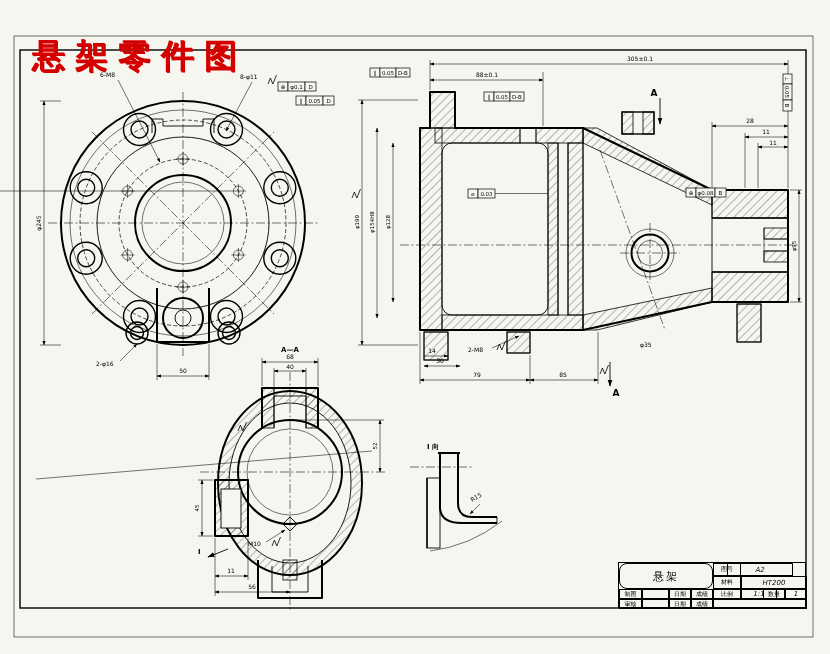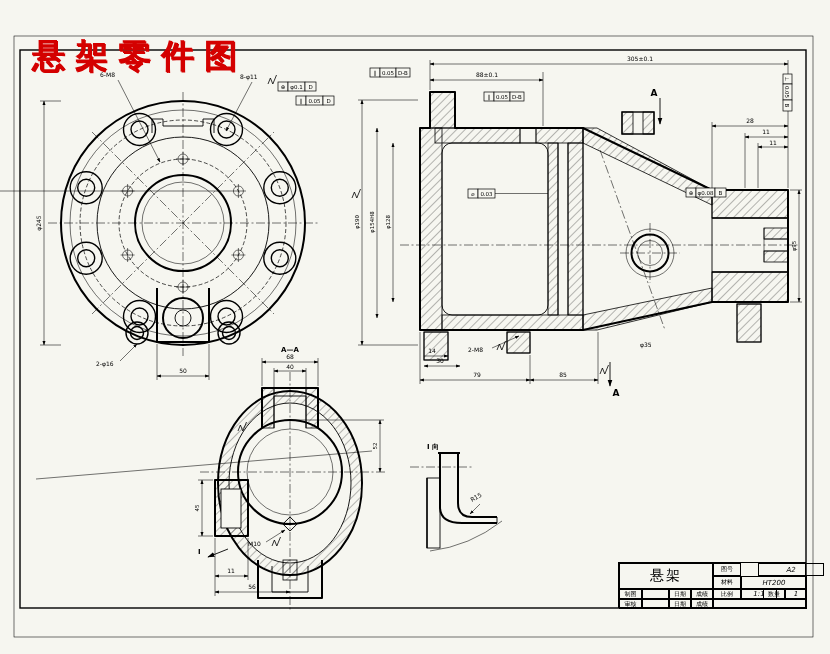--- a/index.html
+++ b/index.html
@@ -17,21 +17,21 @@
   .t{stroke:#000;stroke-width:.55;fill:none;}
   .cl{stroke:#000;stroke-width:.55;fill:none;stroke-dasharray:9 2.5 2 2.5;}
   .dash{stroke:#000;stroke-width:.7;fill:none;stroke-dasharray:4 2.2;}
   .hat{fill:url(#h);stroke:#000;stroke-width:.8;}
   .wh{fill:#f6f6f0;}
   .gcell{fill:#f6f6f0;stroke:#000;stroke-width:.7;}
   
   .tb{position:absolute;left:618px;top:562px;width:188px;height:46px;border:1.5px solid #000;box-sizing:border-box;background:#f6f6f0;}
   .tb-cell{position:absolute;border:.5px solid #000;box-sizing:border-box;display:flex;align-items:center;justify-content:center;font-size:6px;overflow:hidden;white-space:nowrap;}
   .tb-val{font-style:italic;font-size:7px;}
-  .tb-name{font-size:14px;letter-spacing:2px;}
+  .tb-name{font-size:11px;letter-spacing:2px;border-radius:8px;}
 </style>
 </head>
 <body>
 
 <div id="stage">
 
 <div class="red-title">悬架零件图</div>
 
 <svg width="830" height="654" viewBox="0 0 830 654">
 <defs>
@@ -416,21 +416,21 @@
   <path d="M430,551 Q470,546 502,521" class="t"></path>
   <line x1="470" y1="514" x2="480" y2="504" class="t" marker-start="url(#arr)"></line>
   <text class="d" x="472" y="502" transform="rotate(-30 472 502)">R15</text>
 </g>
 </svg>
 
 
 <div class="tb">
   <div class="tb-cell tb-name" style="left:0;top:0;width:94px;height:26px;">悬架</div>
   <div class="tb-cell" style="left:94px;top:0;width:28px;height:13px;">图号</div>
-  <div class="tb-cell tb-val" style="left:139px;top:0;width:66px;height:13px;text-align:right;">A2</div>
+  <div class="tb-cell tb-val" style="left:108px;top:0;width:66px;height:13px;text-align:right;">A2</div>
   <div class="tb-cell" style="left:94px;top:13px;width:28px;height:13px;">材料</div>
   <div class="tb-cell tb-val" style="left:122px;top:13px;width:66px;height:13px;">HT200</div>
 
   <div class="tb-cell" style="left:0;top:26px;width:23px;height:10px;">制图</div>
   <div class="tb-cell" style="left:23px;top:26px;width:27px;height:10px;"></div>
   <div class="tb-cell" style="left:50px;top:26px;width:22px;height:10px;">日期</div>
   <div class="tb-cell" style="left:72px;top:26px;width:22px;height:10px;">成绩</div>
   <div class="tb-cell" style="left:94px;top:26px;width:28px;height:10px;">比例</div>
   <div class="tb-cell tb-val" style="left:122px;top:26px;width:36px;height:10px;">1:1</div>
   <div class="tb-cell" style="left:144px;top:26px;width:22px;height:10px;">数量</div>

